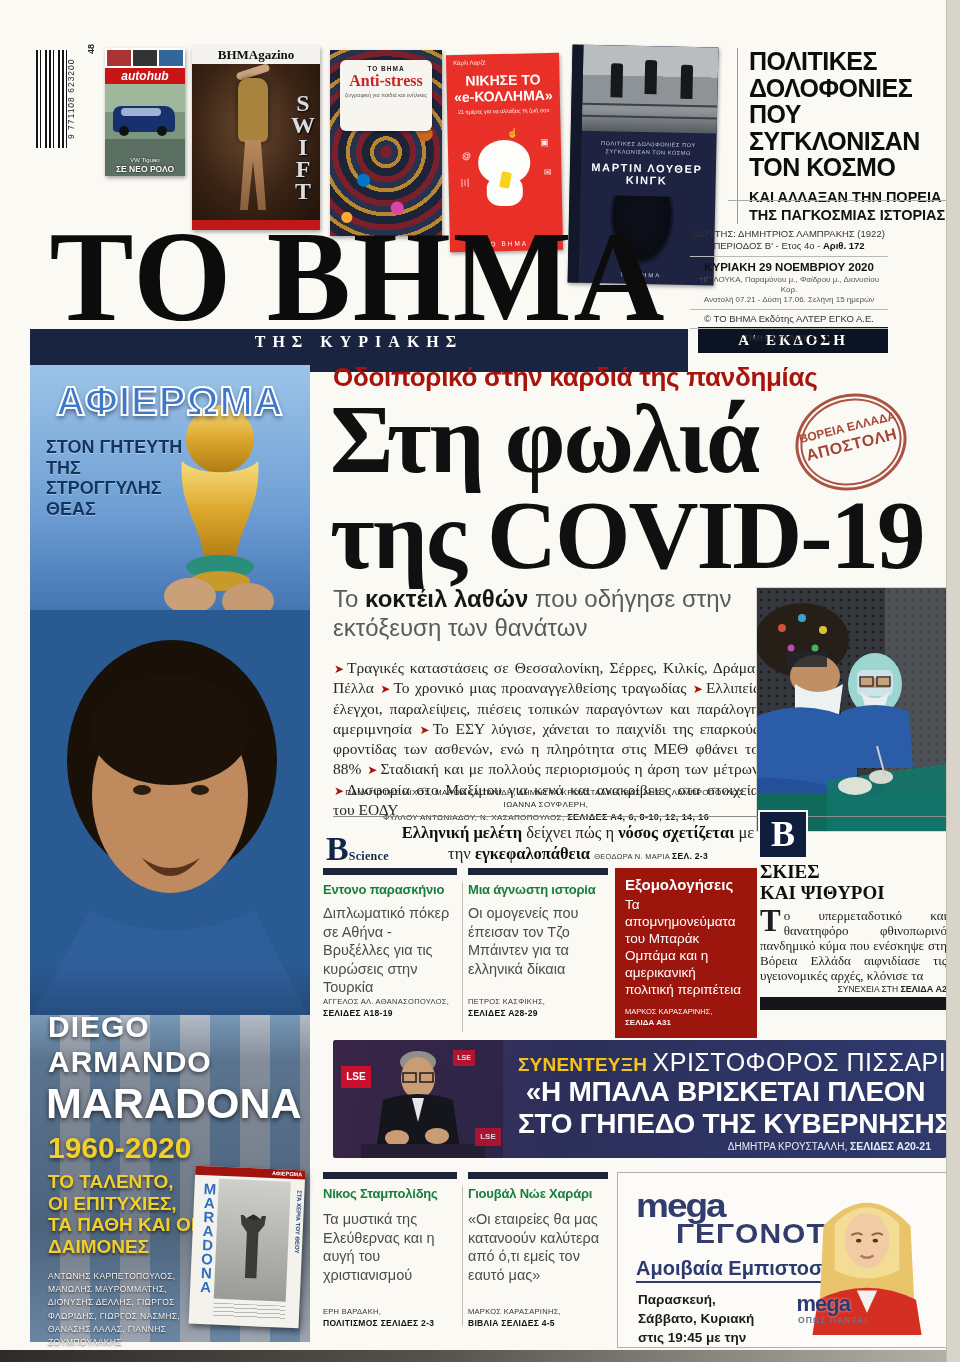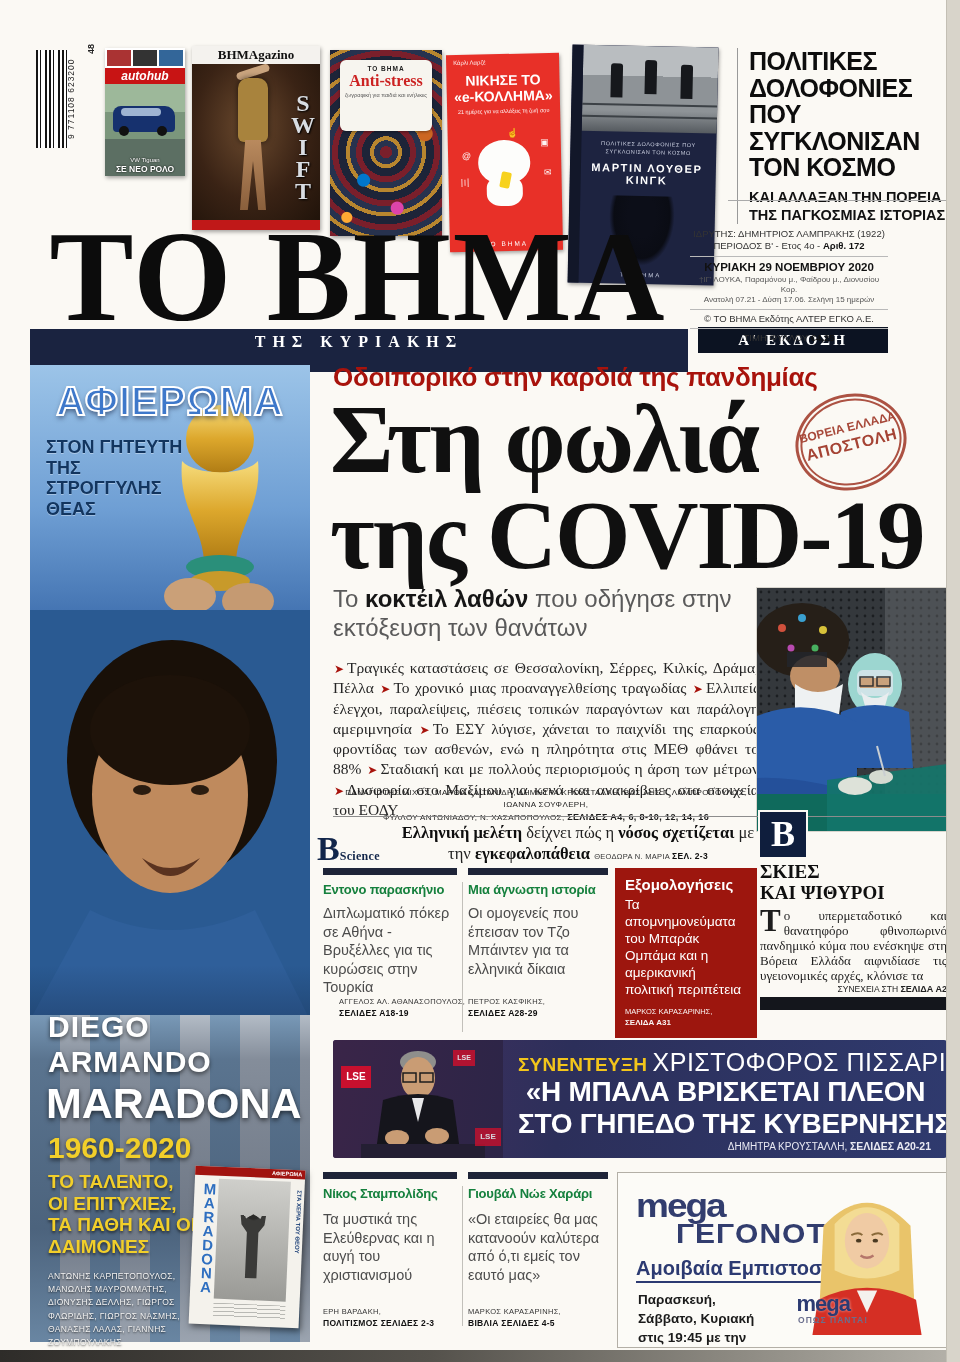--- a/index.html
+++ b/index.html
@@ -140,39 +140,39 @@
     color:#262626;text-align:justify;}
   .barrow{color:#a8130c;font-size:12px;margin:0 3px 0 1px;}
   #leadby{left:333px;top:787px;width:426px;text-align:center;font-size:8px;letter-spacing:.4px;color:#1c1c1c;line-height:1.5;}
   #leadby .pg{font-weight:800;font-size:9px;}
   #leadhr{left:333px;top:816px;width:614px;border-top:1px solid #8c8c8c;}
 
   
   #surgeons{left:757px;top:588px;width:190px;height:243px;box-shadow:0 0 0 1px #d8d5cd;}
 
   
-  #sci-logo{left:317px;top:830px;font-family:"Liberation Serif",serif;color:#12264a;}
+  #sci-logo{left:326px;top:830px;font-family:"Liberation Serif",serif;color:#12264a;}
   #sci-logo .b{font-weight:900;font-size:34px;}
   #sci-logo .s{font-weight:800;font-size:12px;letter-spacing:.3px;}
   #sci-text{left:398px;top:822px;width:360px;text-align:center;font-family:"Liberation Serif",serif;font-size:16.5px;line-height:1.3;color:#222;}
   #sci-text b{font-weight:800;color:#0e0e0e;}
   #sci-text .by{font-family:"Liberation Sans",sans-serif;font-size:7.5px;color:#333;letter-spacing:.3px;}
   #sci-text .by b{font-size:8.5px;}
 
   
   .colbar{height:7px;background:#1e2438;}
   #bar-c1{left:323px;top:868px;width:134px;}
   #bar-c2{left:468px;top:868px;width:140px;}
   .coltitle{font-weight:800;font-size:13px;color:#15803d;letter-spacing:-.2px;}
   .colbody{font-size:14.5px;line-height:1.28;color:#4c4c4c;}
   .colby{font-size:7.5px;color:#333;letter-spacing:.3px;line-height:1.5;}
   .colby .pg{font-weight:800;font-size:8.5px;color:#111;}
   #c1-title{left:323px;top:882px;width:136px;}
   #c1-body{left:323px;top:904px;width:134px;}
-  #c1-by{left:323px;top:996px;width:134px;margin-left:16px;}
+  #c1-by{left:323px;top:996px;width:134px;}
   #divider-mid{left:462px;top:882px;height:150px;border-left:1px solid #c2c0ba;}
   #c2-title{left:468px;top:882px;width:142px;}
   #c2-body{left:468px;top:904px;width:140px;}
   #c2-by{left:468px;top:996px;width:140px;}
   #redbox{left:615px;top:868px;width:142px;height:170px;background:#9d160e;color:#fff;padding:8px 10px;box-sizing:border-box;}
   #redbox .t{font-weight:800;font-size:15px;}
   #redbox .b{font-size:13.5px;line-height:1.26;margin-top:3px;}
   #redbox .by{font-size:7.5px;margin-top:8px;line-height:1.5;opacity:.95;}
   #redbox .by .pg{font-weight:800;font-size:8px;}
 

